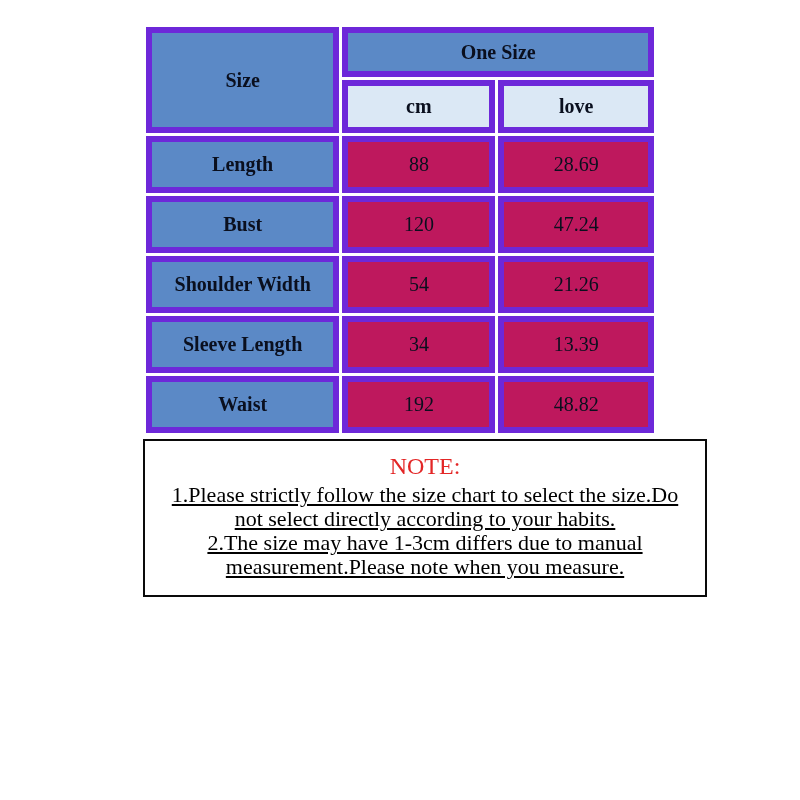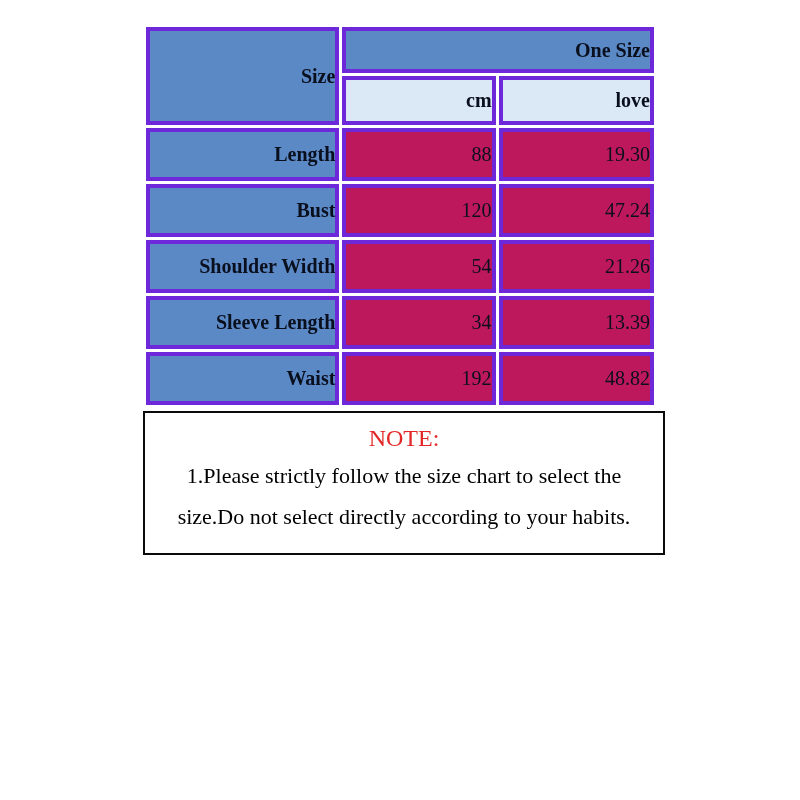--- a/index.html
+++ b/index.html
@@ -22,22 +22,22 @@
   }
 
   
   table.size-chart {
     border-collapse: separate;
     border-spacing: 3px;
     margin: 0 auto;
     table-layout: fixed;
   }
   table.size-chart td {
-    border: 4px solid #6d28d9;
-    text-align: right;
+    border: 6px solid #6d28d9;
+    text-align: center;
     vertical-align: middle;
     font-size: 20px;
     color: #0a0f1e;
     padding: 0;
   }
   td.col-label { width: 186px; }
   td.col-cm    { width: 146px; }
   td.col-inch  { width: 148px; }
 
   td.hdr-blue {
@@ -61,36 +61,37 @@
     font-weight: normal;
     color: #000000;
   }
   tr.r-top   td { height: 38px; }
   tr.r-units td { height: 41px; }
   tr.r-data  td { height: 45px; }
 
   
   .note-box {
     box-sizing: border-box;
-    width: 522px;
+    width: 564px;
     margin: 3px auto 4px auto;
     border: 2px solid #0a0a0a;
     background: #ffffff;
     padding: 8px 10px 16px 10px;
     text-align: center;
   }
   .note-title {
     color: #e32626;
     font-size: 24px;
     line-height: 34px;
   }
   .note-item {
     color: #000000;
     font-size: 22px;
-    line-height: 41px;
+    line-height: 24px;
+    text-decoration: underline;
   }
 </style>
 </head>
 <body>
 
 <div class="page">
   <div class="content">
 
     <table class="size-chart">
       <tbody>
@@ -99,21 +100,21 @@
           <td class="hdr-blue" colspan="2">One Size</td>
         </tr>
         <tr class="r-units">
           <td class="hdr-light col-cm">cm</td>
           <td class="hdr-light col-inch">love</td>
         </tr>
 
         <tr class="r-data">
           <td class="row-label">Length</td>
           <td class="val-cell">88</td>
-          <td class="val-cell">19.30</td>
+          <td class="val-cell">28.69</td>
         </tr>
 
         <tr class="r-data">
           <td class="row-label">Bust</td>
           <td class="val-cell">120</td>
           <td class="val-cell">47.24</td>
         </tr>
 
         <tr class="r-data">
           <td class="row-label">Shoulder Width</td>
@@ -131,16 +132,17 @@
           <td class="row-label">Waist</td>
           <td class="val-cell">192</td>
           <td class="val-cell">48.82</td>
         </tr>
       </tbody>
     </table>
 
     <div class="note-box">
       <div class="note-title">NOTE:</div>
       <div class="note-item">1.Please strictly follow the size chart to select the size.Do not select directly according to your habits.</div>
+      <div class="note-item">2.The size may have 1-3cm differs due to manual measurement.Please note when you measure.</div>
     </div>
 
   </div>
 </div>
 
 </body></html>

